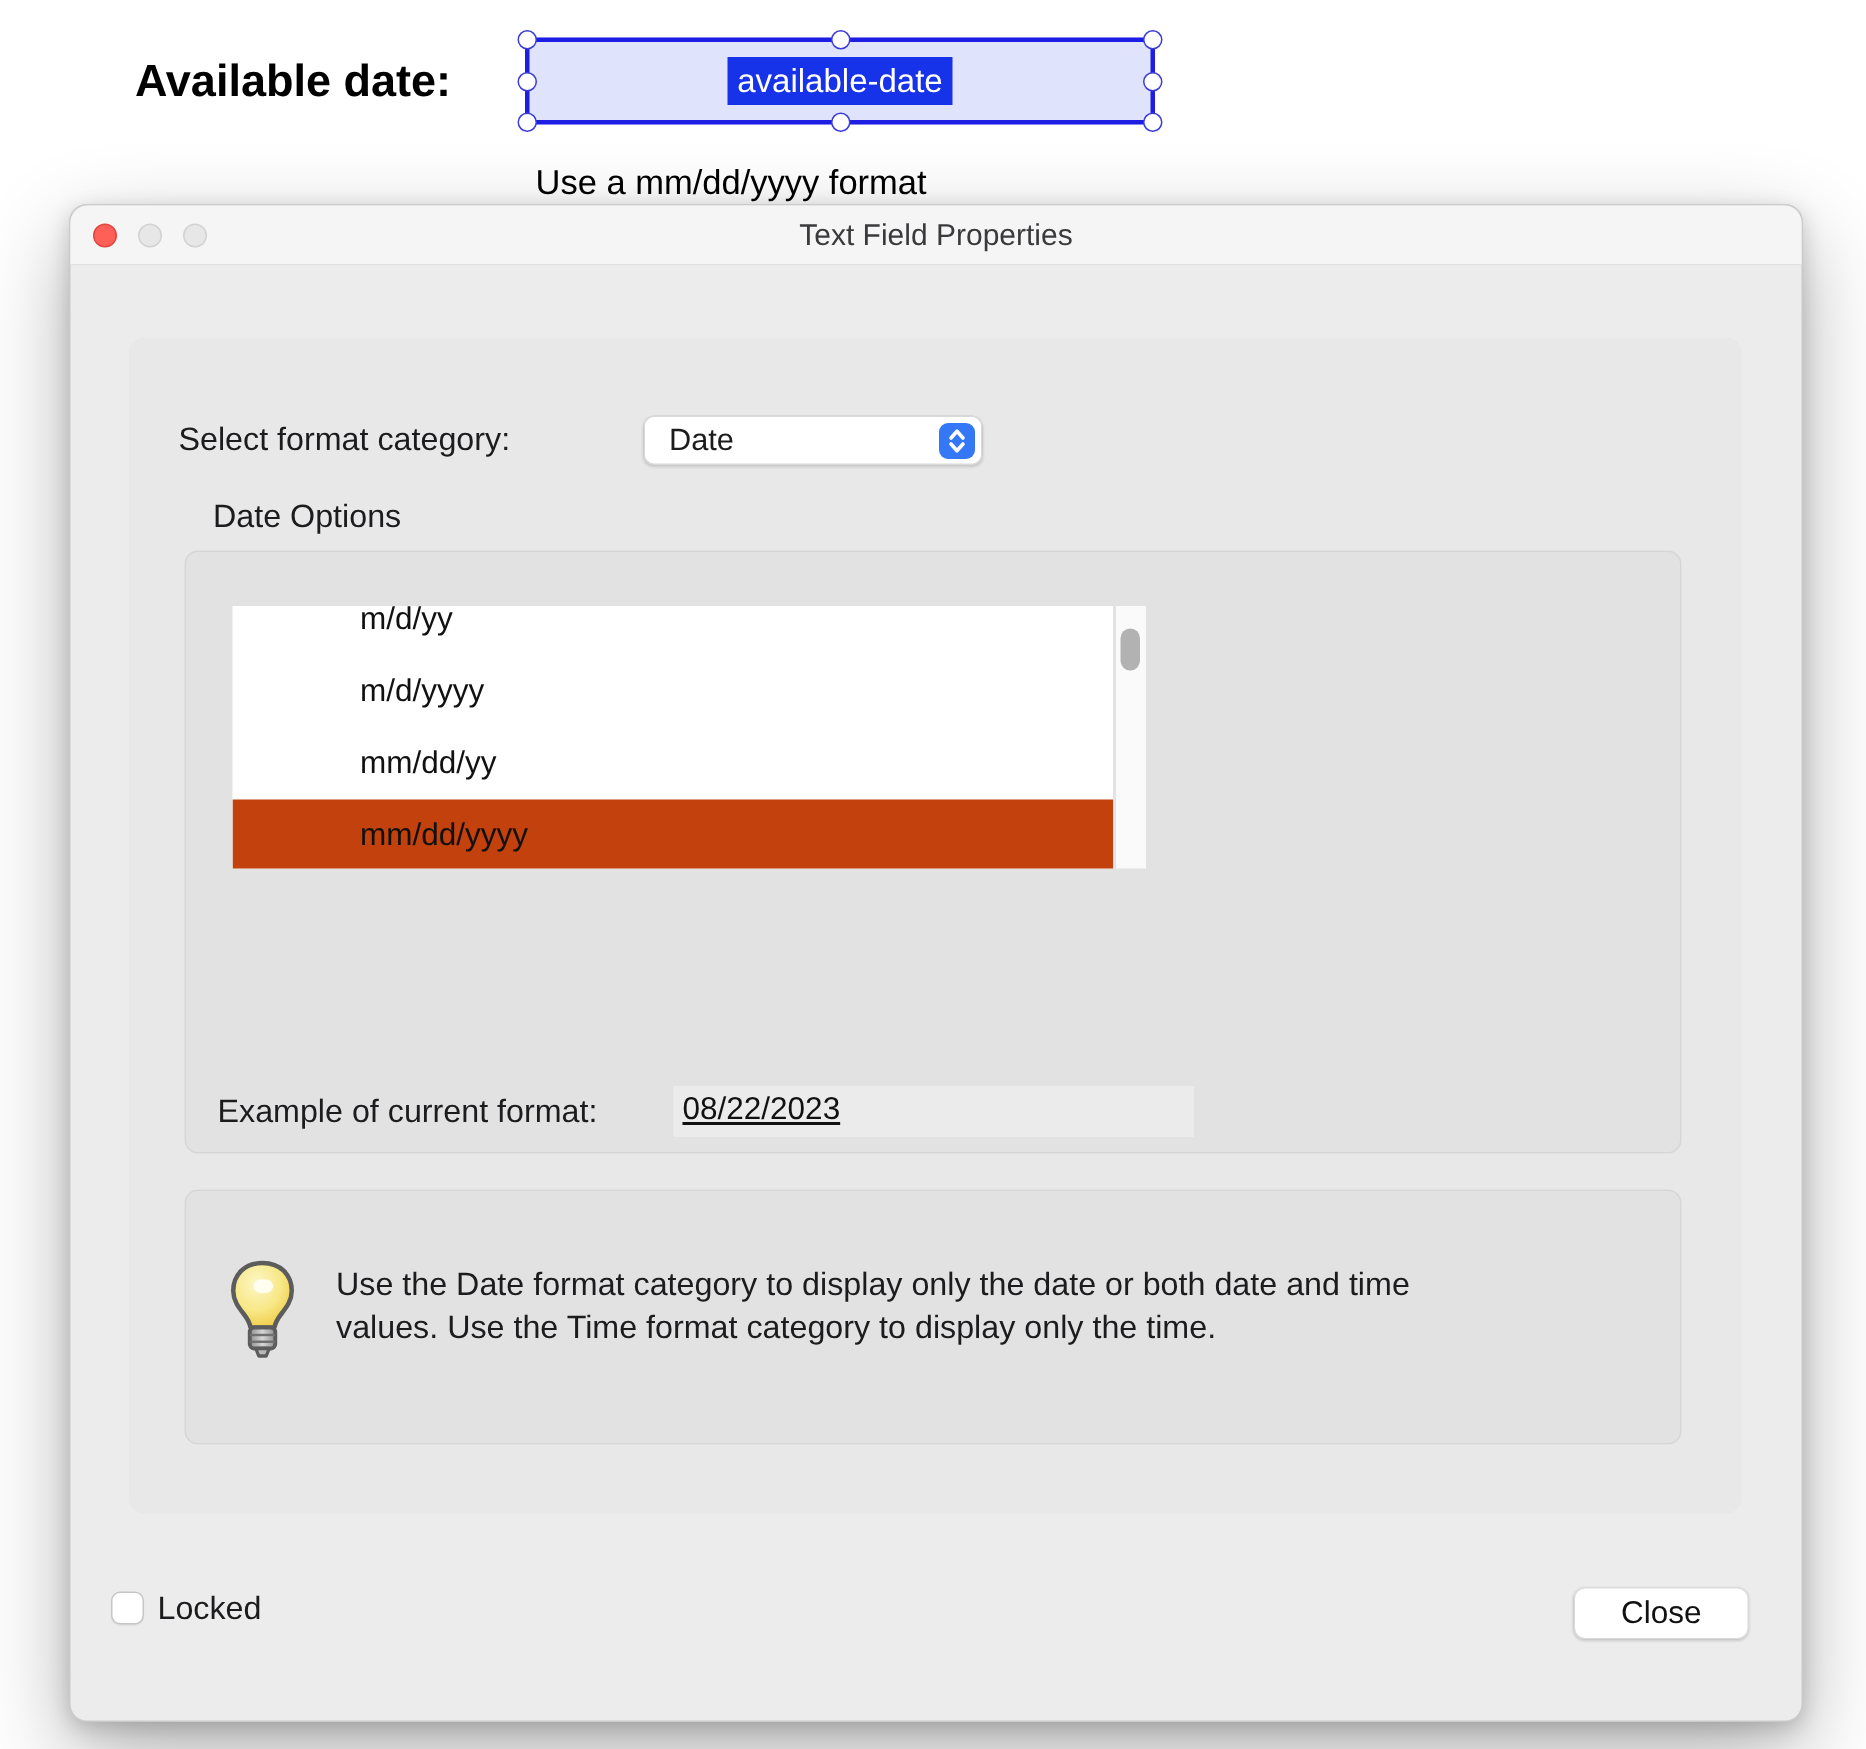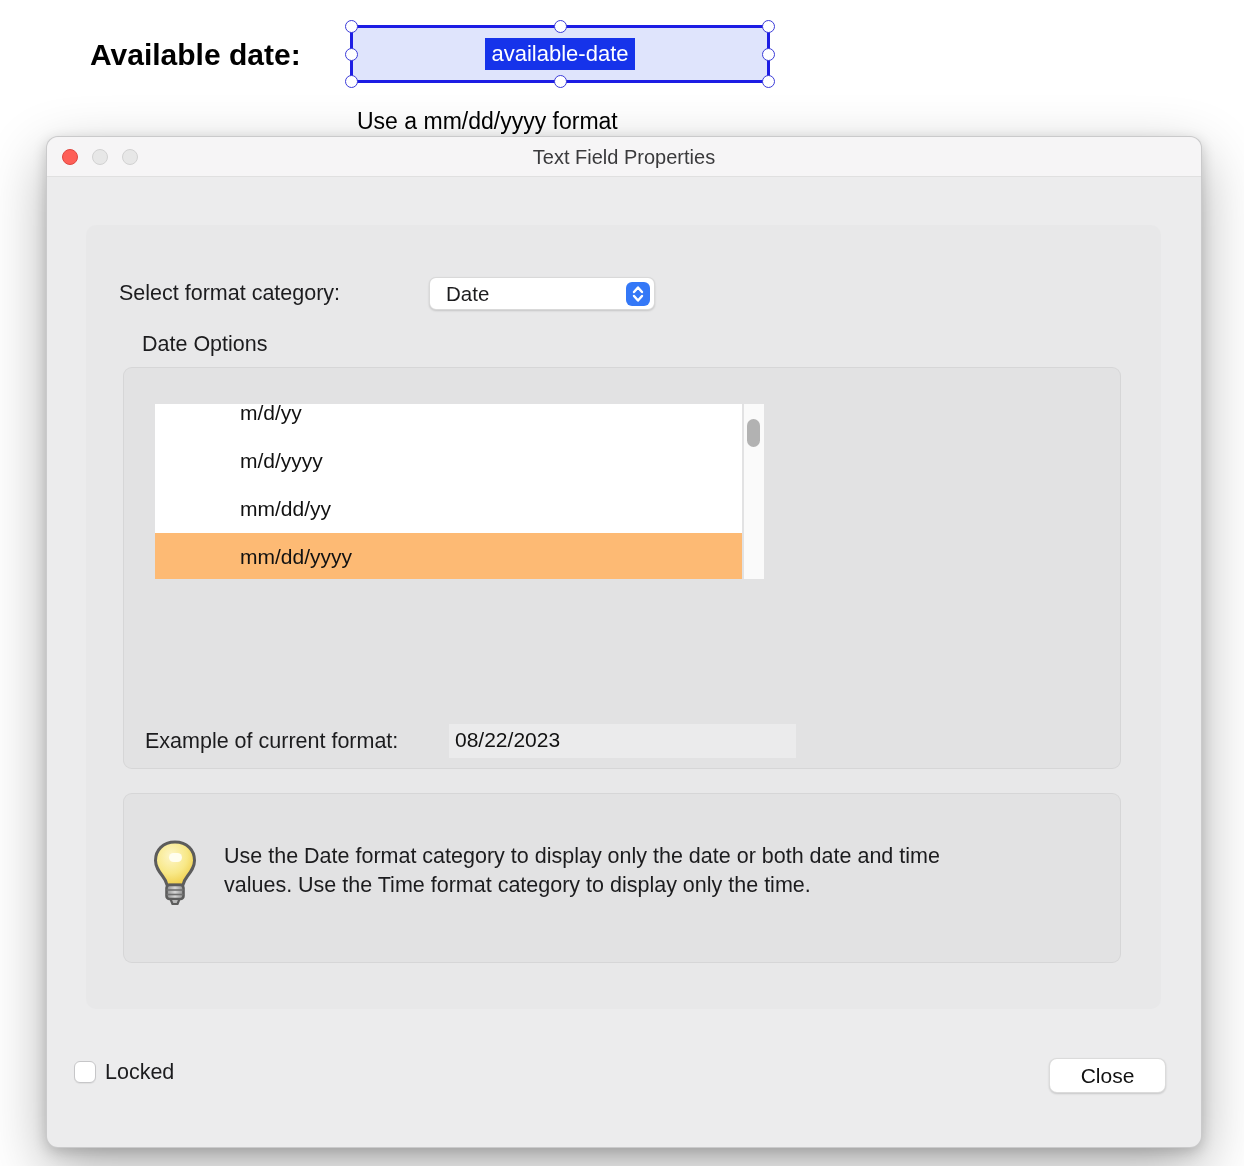--- a/index.html
+++ b/index.html
@@ -54,27 +54,27 @@
     display:flex; align-items:center; justify-content:center; }
 
   .group-label { position:absolute; left:56px; top:107px; font-size:21.5px; }
 
   
   .groupbox { position:absolute; left:37px; top:142px; width:998px; height:402px;
     background:#e2e2e3; border:1px solid rgba(0,0,0,.05); border-radius:9px; }
   .list { position:absolute; left:31px; top:36px; width:587px; height:175px; background:#fff; overflow:hidden; }
   .list-row { position:absolute; left:0; width:100%; height:48px; padding-left:85px;
     display:flex; align-items:center; font-size:21px; color:#111; }
-  .list-row.selected { background:#fdba74; }
+  .list-row.selected { background:#c2410c; }
   .scrollbar { position:absolute; left:620px; top:36px; width:20px; height:175px; background:#fafafa; }
   .thumb { position:absolute; left:3px; top:15px; width:13px; height:28px; background:#b2b2b2; border-radius:7px; }
 
   .example-label { position:absolute; left:21px; top:356px; height:34px; line-height:34px; font-size:21.5px; }
   .example-value { position:absolute; left:325px; top:356px; width:347px; height:34px; background:#ebebec;
-    font-size:21px; line-height:32px; padding-left:6px; color:#111; }
+    font-size:21px; line-height:32px; padding-left:6px; color:#111;text-decoration:underline; }
 
   
   .tipbox { position:absolute; left:37px; top:568px; width:998px; height:170px;
     background:#e2e2e3; border:1px solid rgba(0,0,0,.05); border-radius:9px; }
   .bulb { position:absolute; left:28px; top:46px; }
   .tip-text { position:absolute; left:100px; top:48px; width:840px; font-size:21.5px;
     line-height:28.5px; color:#1c1c1e; white-space:pre-line; }
 
   
   .checkbox { position:absolute; left:27px; top:924px; width:22px; height:22px; background:#fff;

